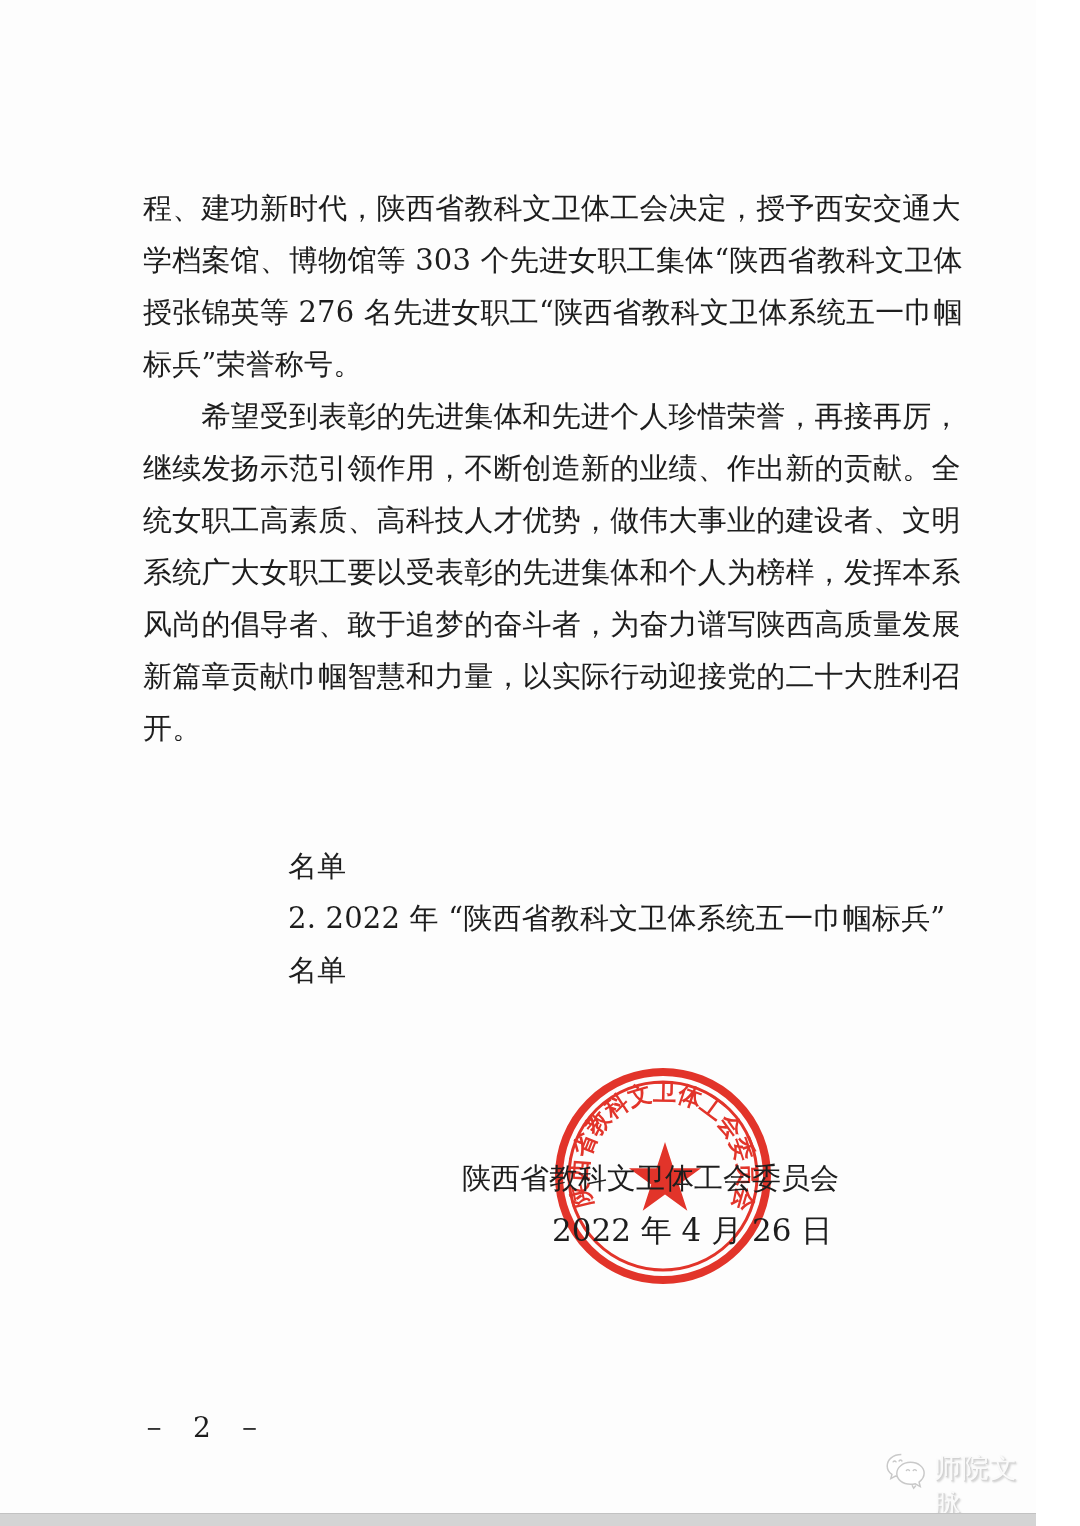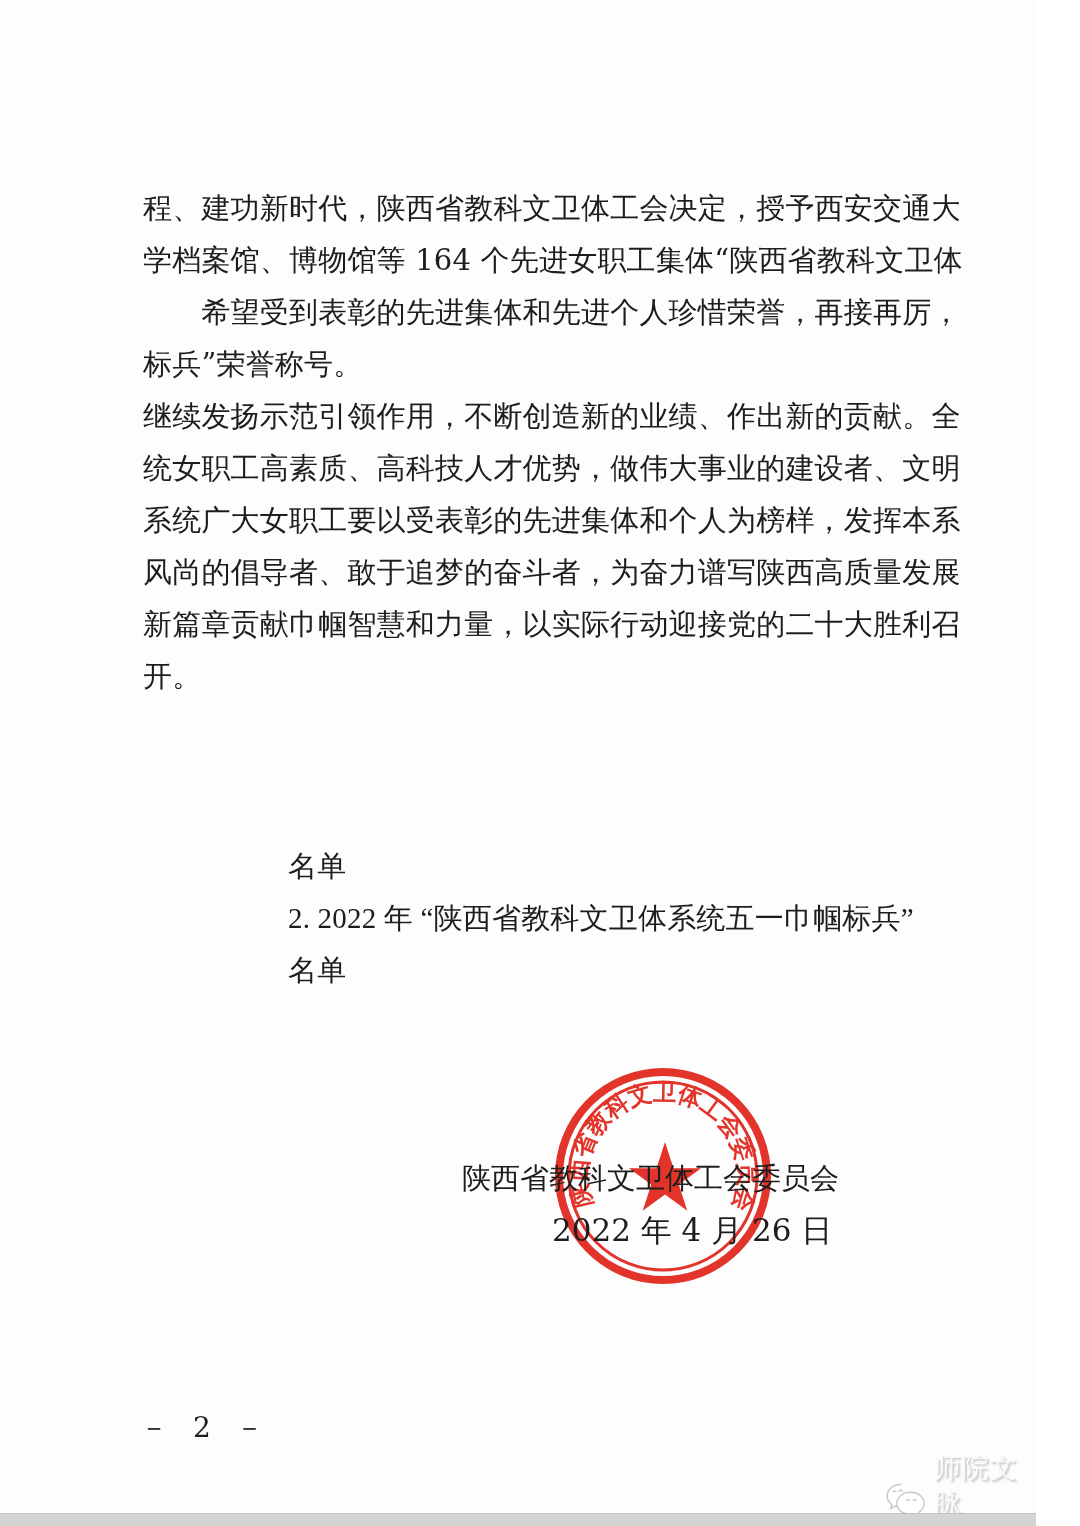--- a/index.html
+++ b/index.html
@@ -31,21 +31,21 @@
     height: 52px;
     line-height: 52px;
     font-size: 29px;
     white-space: pre;
     letter-spacing: 0.2px;
   }
   .attachment {
     position: absolute;
     left: 200px; top: 840px;
   }
-  .attachment .line.hang { margin-left: 88px; font-family: Liberation Serif, serif; }
+  .attachment .line.hang { margin-left: 88px; }
   .signature-org {
     position: absolute;
     left: 462px; top: 1152px;
     height: 52px; line-height: 52px;
     font-size: 29px;
     white-space: pre;
     z-index: 3;
   }
   .signature-date {
     position: absolute;
@@ -68,21 +68,21 @@
     height: 44px; line-height: 44px;
     font-size: 28px;
     letter-spacing: 8px;
     white-space: pre;
   }
   
   .watermark {
     position: absolute;
     left: 884px; top: 1450px;
     display: flex;
-    align-items: flex-end;
+    align-items: flex-start;
     gap: 6px;
   }
   .watermark .wm-text {
     font-size: 27px;
     letter-spacing: 1px;
     color: #fafafa;
     text-shadow: 1px 1px 0 #d2d2d2, 2px 2px 2px #cccccc;
     font-family: "DejaVu Sans", "Liberation Sans", sans-serif;
   }
   .bottom-bar {
@@ -95,23 +95,24 @@
 </style>
 </head>
 <body>
 
 <div class="screen">
 
   <div class="scroll-thumb"></div>
 
   <div class="doc-body">
       <div class="line">程、建功新时代，陕西省教科文卫体工会决定，授予西安交通大</div>
-      <div class="line">学档案馆、博物馆等 164 个先进女职工集体“陕西省教科文卫体</div>
+      <div class="line">学档案馆、博物馆等 303 个先进女职工集体“陕西省教科文卫体</div>
+      <div class="line">授张锦英等 276 名先进女职工“陕西省教科文卫体系统五一巾帼</div>
+      <div class="line">标兵”荣誉称号。</div>
       <div class="line">　　希望受到表彰的先进集体和先进个人珍惜荣誉，再接再厉，</div>
-      <div class="line">标兵”荣誉称号。</div>
       <div class="line">继续发扬示范引领作用，不断创造新的业绩、作出新的贡献。全</div>
       <div class="line">统女职工高素质、高科技人才优势，做伟大事业的建设者、文明</div>
       <div class="line">系统广大女职工要以受表彰的先进集体和个人为榜样，发挥本系</div>
       <div class="line">风尚的倡导者、敢于追梦的奋斗者，为奋力谱写陕西高质量发展</div>
       <div class="line">新篇章贡献巾帼智慧和力量，以实际行动迎接党的二十大胜利召</div>
       <div class="line">开。</div>
     </div>
 
   <div class="attachment">
       <div class="line hang">名单</div>

